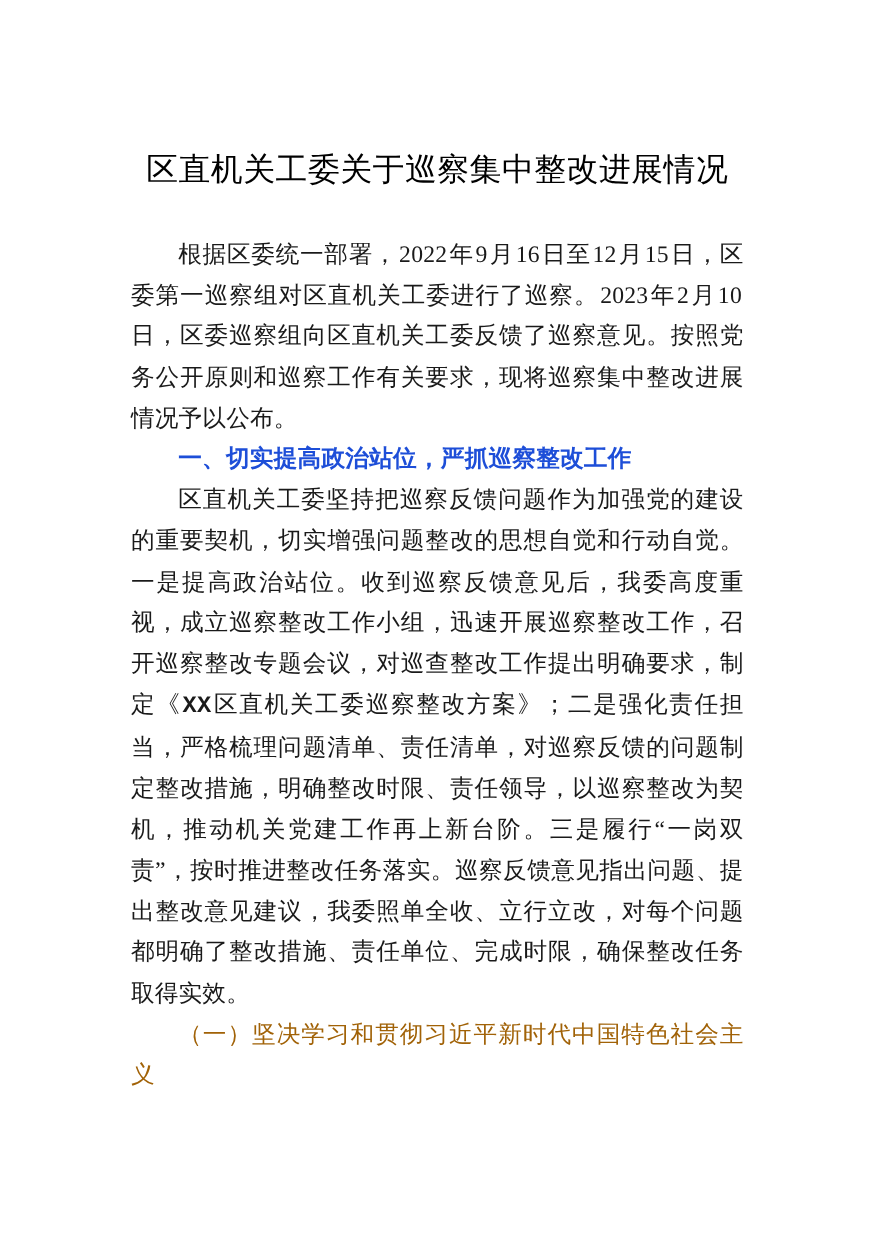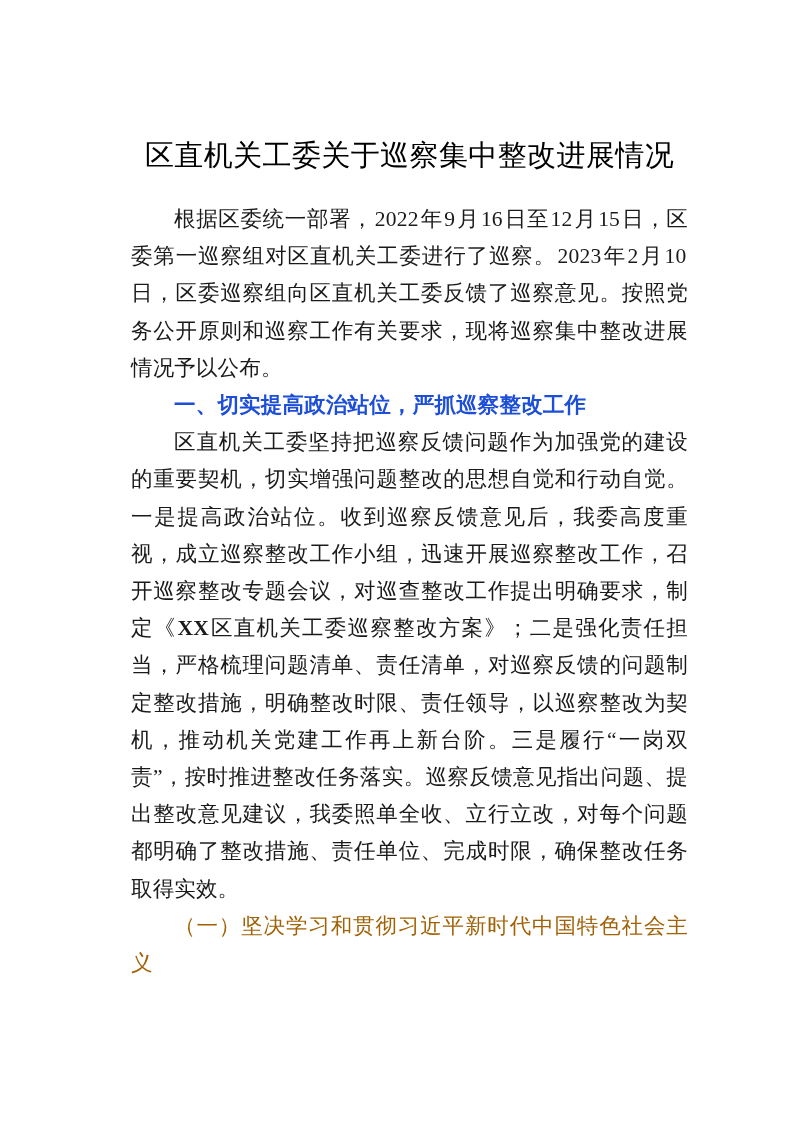--- a/index.html
+++ b/index.html
@@ -20,21 +20,21 @@
     position: relative;
     width: 793px;
     height: 1122px;
     box-sizing: border-box;
     padding: 0;
     background: #ffffff;
   }
 
   .content {
     position: absolute;
-    left: 131px;
+    left: 119px;
     top: 0;
     width: 557px;
   }
 
   
   .doc-title {
     margin: 0;
     padding-top: 122px;
     font-family: "Liberation Serif", "DejaVu Serif", serif;
     font-size: 29px;
@@ -54,38 +54,38 @@
     font-family: "Liberation Serif", "DejaVu Serif", serif;
     font-size: 21.5px;
     line-height: 37.2px;
     text-align: justify;
     text-justify: inter-ideograph;
     text-indent: 43px;
     letter-spacing: 0.15px;
     color: #1a1a1a;
   }
   .para.first {
-    margin-top: 12px;
+    margin-top: 24px;
   }
 
   
   .kai {
     font-family: "Liberation Serif", "DejaVu Serif", serif;
     font-style: normal;
   }
 
   
   .num {
     font-family: "Liberation Serif", "DejaVu Serif", serif;
     padding: 0 1.5px;
     letter-spacing: 0.2px;
   }
 
   .bold-latin {
-    font-family: Liberation Serif, serif;
+    font-family: Liberation Mono, monospace;
     font-weight: 700;
     padding: 0 1px;
   }
 
   
   .heading {
     margin: 0;
     font-family: "Liberation Sans", "DejaVu Sans", sans-serif;
     font-size: 21.5px;
     font-weight: 700;

